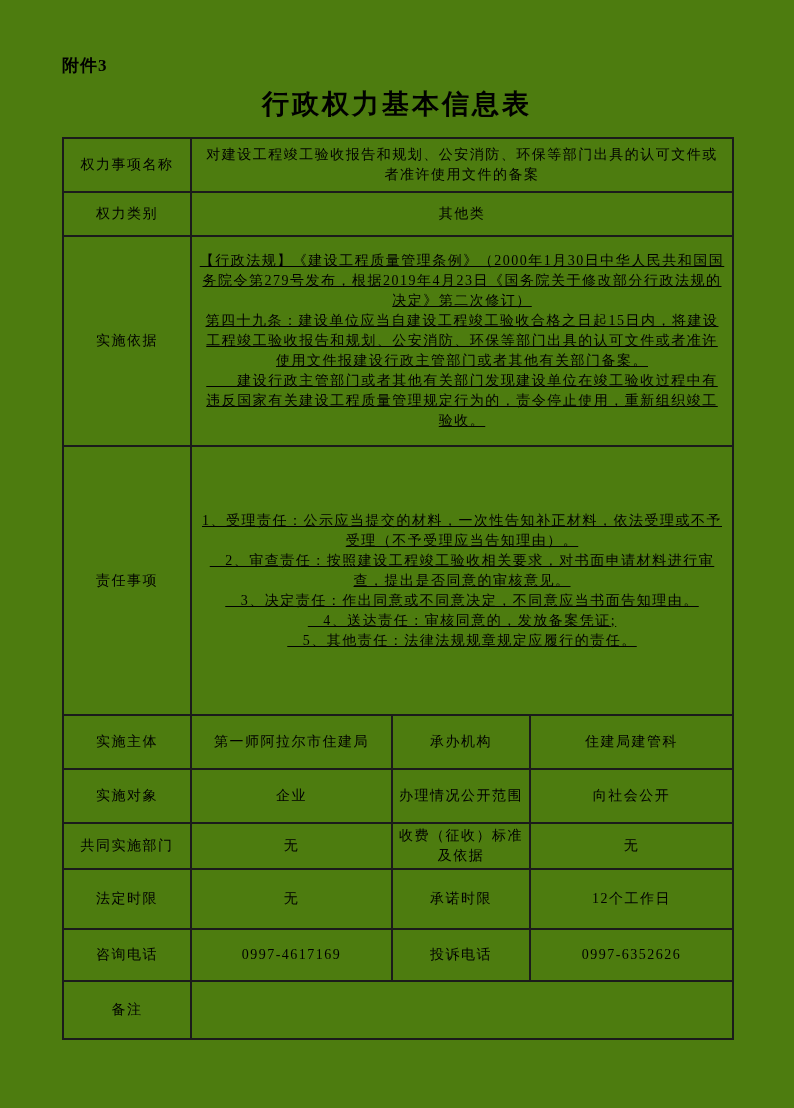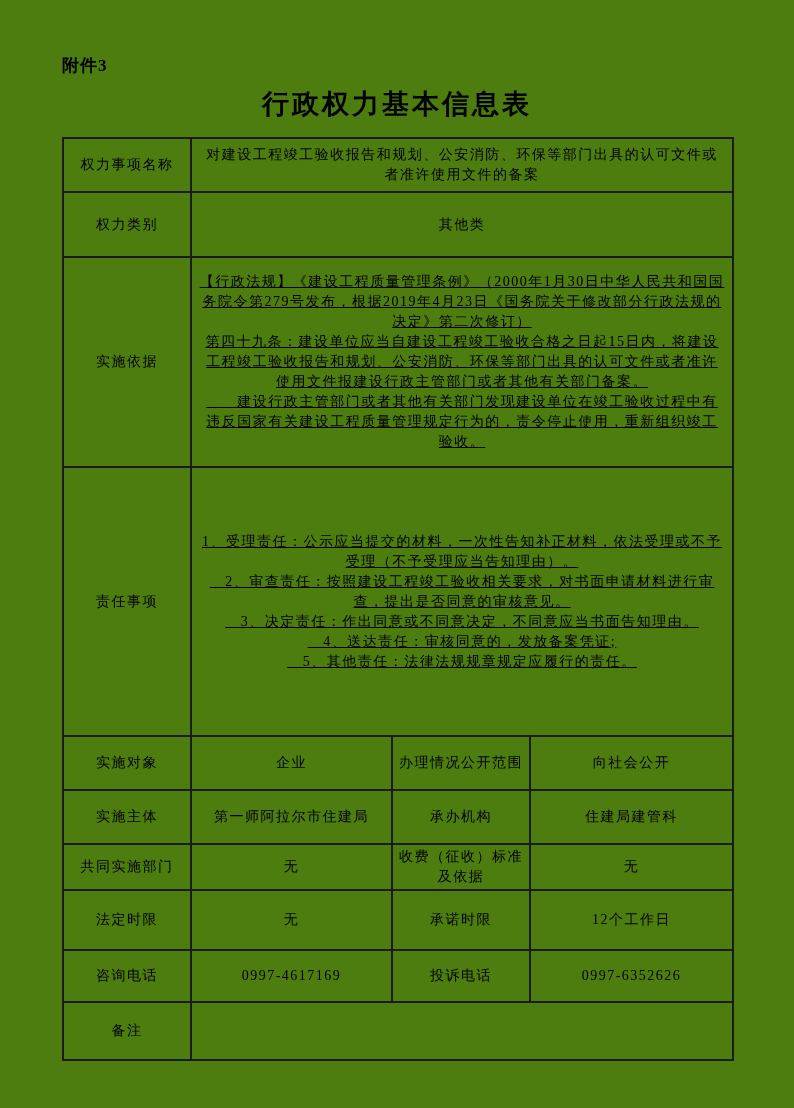--- a/index.html
+++ b/index.html
@@ -63,21 +63,21 @@
         <col class="c4">
     </colgroup>
 
     <tbody>
         <tr style="height:54px;">
       <th>权力事项名称</th>
       <td colspan="3" class="prewrap">对建设工程竣工验收报告和规划、公安消防、环保等部门出具的认可文件或
 者准许使用文件的备案</td>
     </tr>
 
-    <tr style="height:65px;">
+    <tr style="height:44px;">
       <th>权力类别</th>
       <td colspan="3">其他类</td>
     </tr>
 
     <tr style="height:210px;">
       <th>实施依据</th>
       <td colspan="3" class="text-left prewrap">【行政法规】《建设工程质量管理条例》（2000年1月30日中华人民共和国国
 务院令第279号发布，根据2019年4月23日《国务院关于修改部分行政法规的
 决定》第二次修订）
 第四十九条：建设单位应当自建设工程竣工验收合格之日起15日内，将建设
@@ -93,31 +93,31 @@
       <td colspan="3" class="text-left prewrap">1、受理责任：公示应当提交的材料，一次性告知补正材料，依法受理或不予
 受理（不予受理应当告知理由）。
 　2、审查责任：按照建设工程竣工验收相关要求，对书面申请材料进行审
 查，提出是否同意的审核意见。
 　3、决定责任：作出同意或不同意决定，不同意应当书面告知理由。
 　4、送达责任：审核同意的，发放备案凭证;
 　5、其他责任：法律法规规章规定应履行的责任。</td>
     </tr>
 
     <tr style="height:54px;">
+      <th>实施主体</th>
+      <td>第一师阿拉尔市住建局</td>
+      <th>承办机构</th>
+      <td>住建局建管科</td>
+    </tr>
+
+    <tr style="height:54px;">
       <th>实施对象</th>
       <td>企业</td>
       <th>办理情况公开范围</th>
       <td>向社会公开</td>
-    </tr>
-
-    <tr style="height:54px;">
-      <th>实施主体</th>
-      <td>第一师阿拉尔市住建局</td>
-      <th>承办机构</th>
-      <td>住建局建管科</td>
     </tr>
 
     <tr style="height:40px;">
       <th>共同实施部门</th>
       <td>无</td>
       <th class="prewrap">收费（征收）标准
 及依据</th>
       <td>无</td>
     </tr>
 

